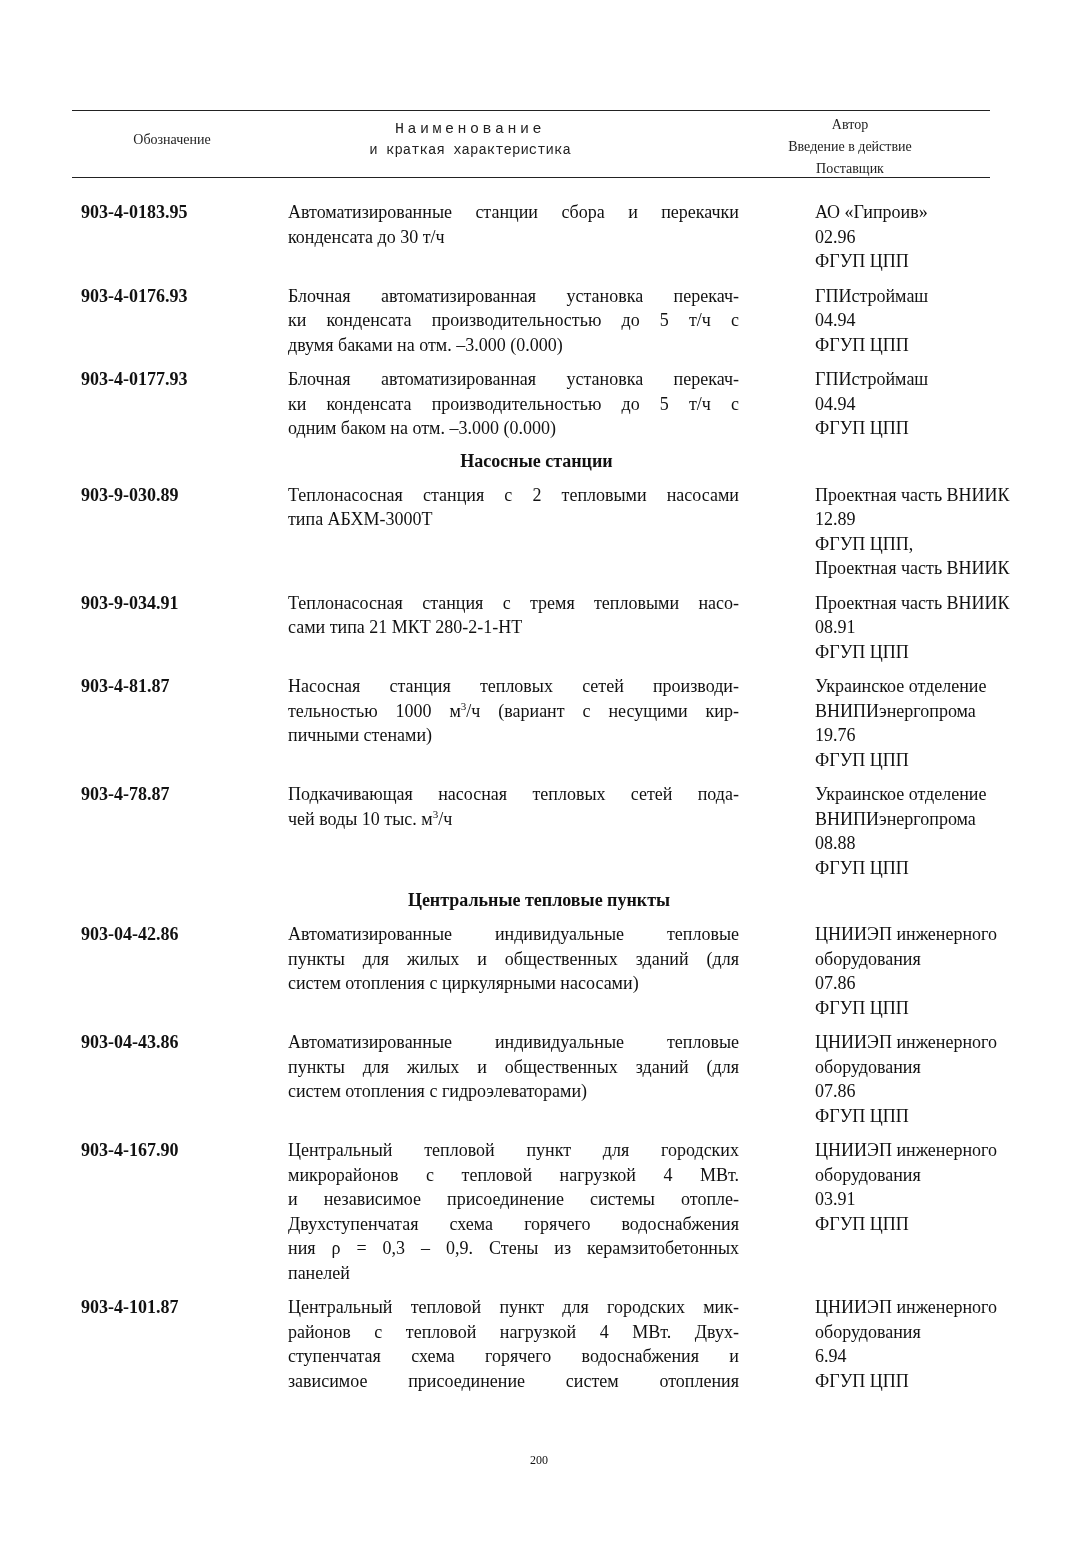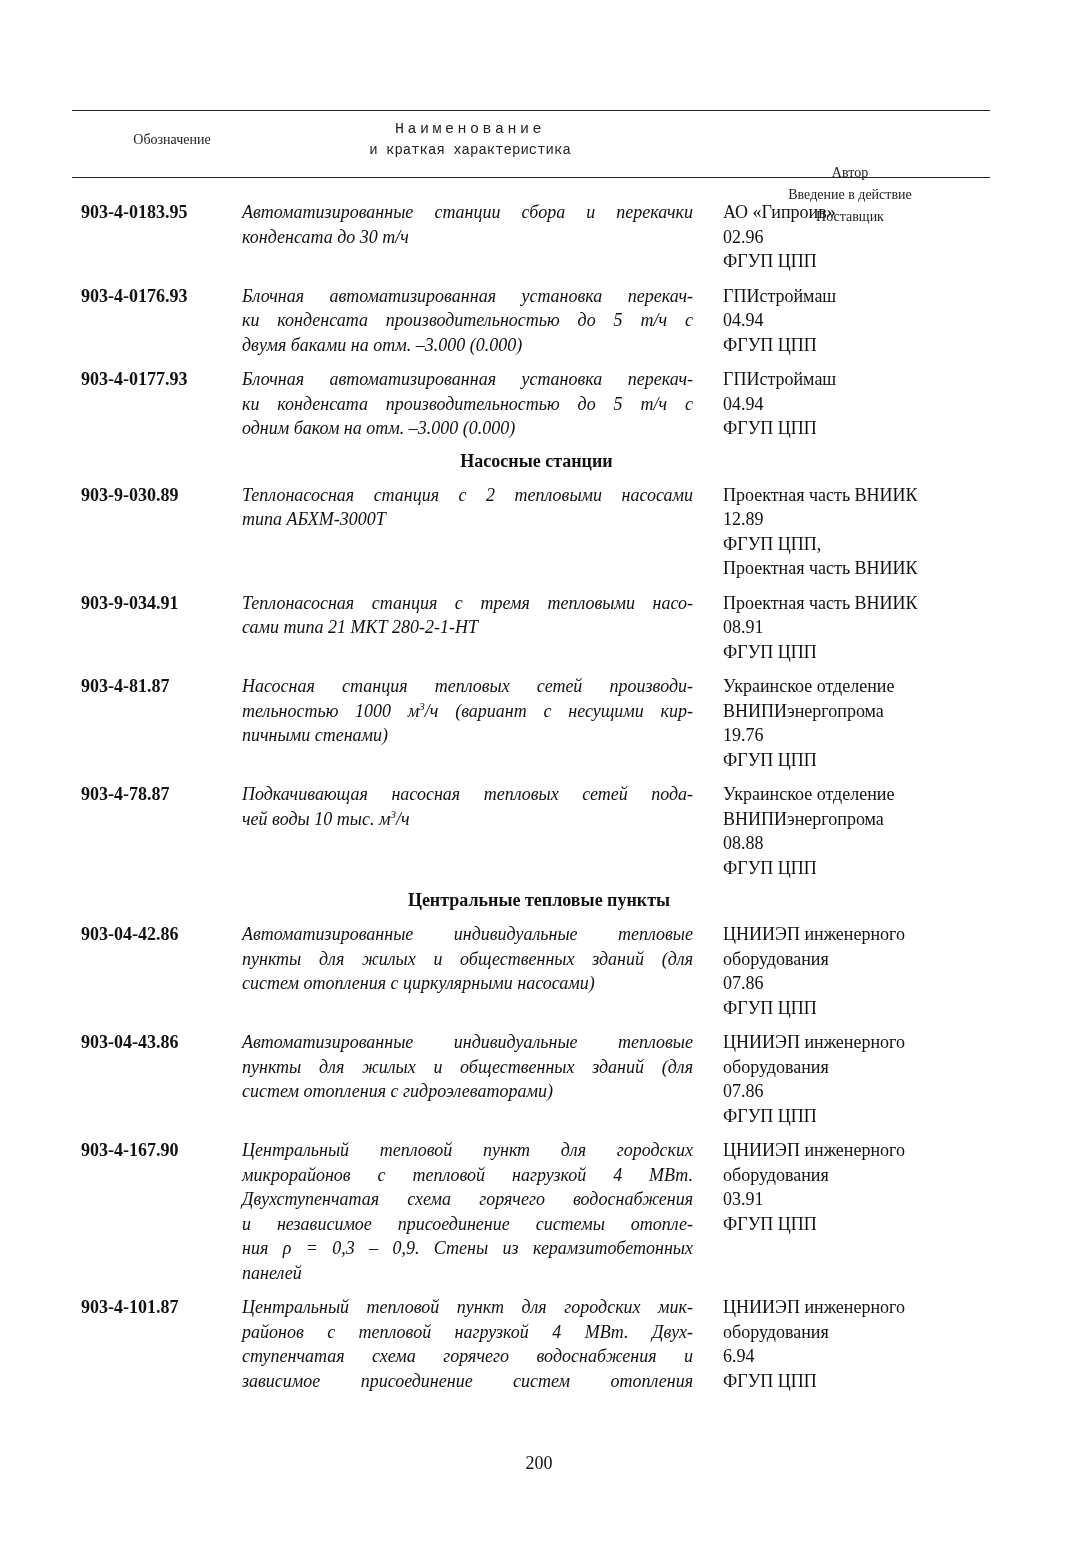--- a/index.html
+++ b/index.html
@@ -5,33 +5,33 @@
   html, body { margin:0; padding:0; background:#ffffff; }
   body { width:1078px; height:1566px; position:relative; overflow:hidden;
          font-family:"Liberation Serif", "DejaVu Serif", serif; color:#111; }
   .rule { position:absolute; left:72px; width:918px; height:0; border-top:1.5px solid #222; }
   .rule.top { top:110px; }
   .rule.hdr { top:177px; }
   .hdr-cell { position:absolute; text-align:center; font-size:14px; line-height:20px; color:#222; }
   .hdr-code { left:72px; width:200px; top:130px; }
   .hdr-name { left:240px; width:460px; top:120px;font-family:Liberation Mono, monospace; }
   .hdr-name .spaced { letter-spacing:3.5px; font-size:15px; }
-  .hdr-auth { left:710px; width:280px; top:114px; line-height:22px;margin-top:48px; }
+  .hdr-auth { left:710px; width:280px; top:114px; line-height:22px; }
   .content { position:absolute; left:0; top:200px; width:1078px; }
-  .row { position:relative; display:flex; font-size:18px; line-height:24.5px; margin-bottom:10px; }
+  .row { position:relative; display:flex; font-size:18px; line-height:24.5px; margin-bottom:10px;gap:46px; }
   .code { width:161px; padding-left:81px; font-weight:bold; flex-shrink:0; }
   .name { width:451px; text-align:justify; flex-shrink:0; }
   .auth { padding-left:30px; width:260px; }
   .line { display:block; }
-  .name .line { text-align:justify; text-align-last:justify;font-style:italic; }
+  .name .line { text-align:justify; text-align-last:justify; }
   .name .line.last { text-align-last:left; }
   .section { font-weight:bold; font-size:18px; text-align:center; line-height:24px;
              margin:-2px 0 10px 0; }
   .section.s1 { padding-left:0; margin-left:-5px; }
-  .page-num { position:absolute; top:1453px; left:0; width:1078px; text-align:center; font-size:18px; }
+  .page-num { position:absolute; top:1453px; left:0; width:1078px; text-align:center; font-size:12px; }
   sup { font-size:11px; line-height:0; }
 </style>
 </head>
 <body>
 
 <div class="rule top"></div>
 <div class="hdr-cell hdr-code">Обозначение</div>
 <div class="hdr-cell hdr-name">
   <div class="spaced">Наименование</div>
   <div>и краткая характеристика</div>
@@ -167,22 +167,22 @@
           <span class="line">оборудования</span>
           <span class="line">07.86</span>
           <span class="line">ФГУП ЦПП</span>
         </div>
       </div>
       <div class="row">
         <div class="code">903-4-167.90</div>
         <div class="name">
           <span class="line">Центральный тепловой пункт для городских</span>
           <span class="line">микрорайонов с тепловой нагрузкой 4 МВт.</span>
+          <span class="line">и независимое присоединение системы отопле-</span>
           <span class="line">Двухступенчатая схема горячего водоснабжения</span>
-          <span class="line">и независимое присоединение системы отопле-</span>
           <span class="line">ния ρ = 0,3 – 0,9. Стены из керамзитобетонных</span>
           <span class="line last">панелей</span>
         </div>
         <div class="auth">
           <span class="line">ЦНИИЭП инженерного</span>
           <span class="line">оборудования</span>
           <span class="line">03.91</span>
           <span class="line">ФГУП ЦПП</span>
         </div>
       </div>

